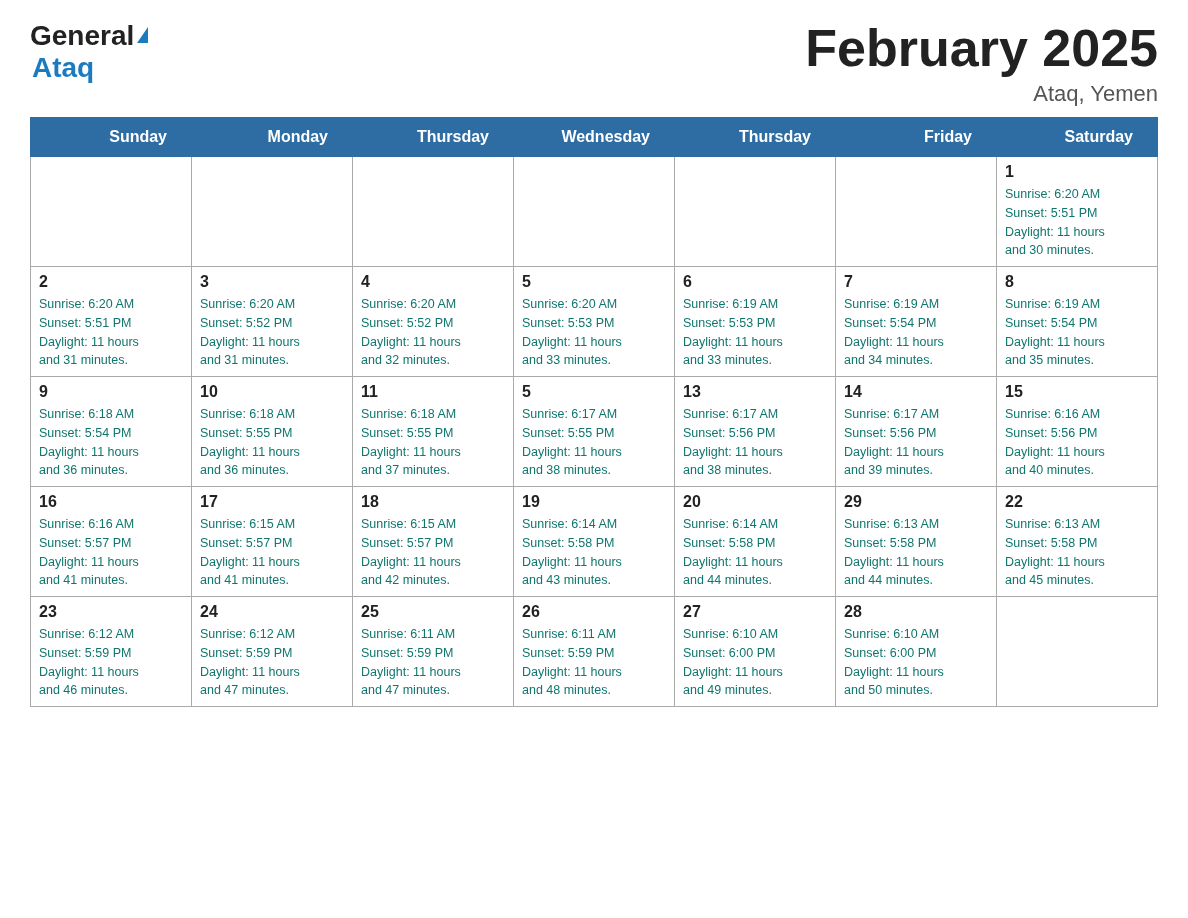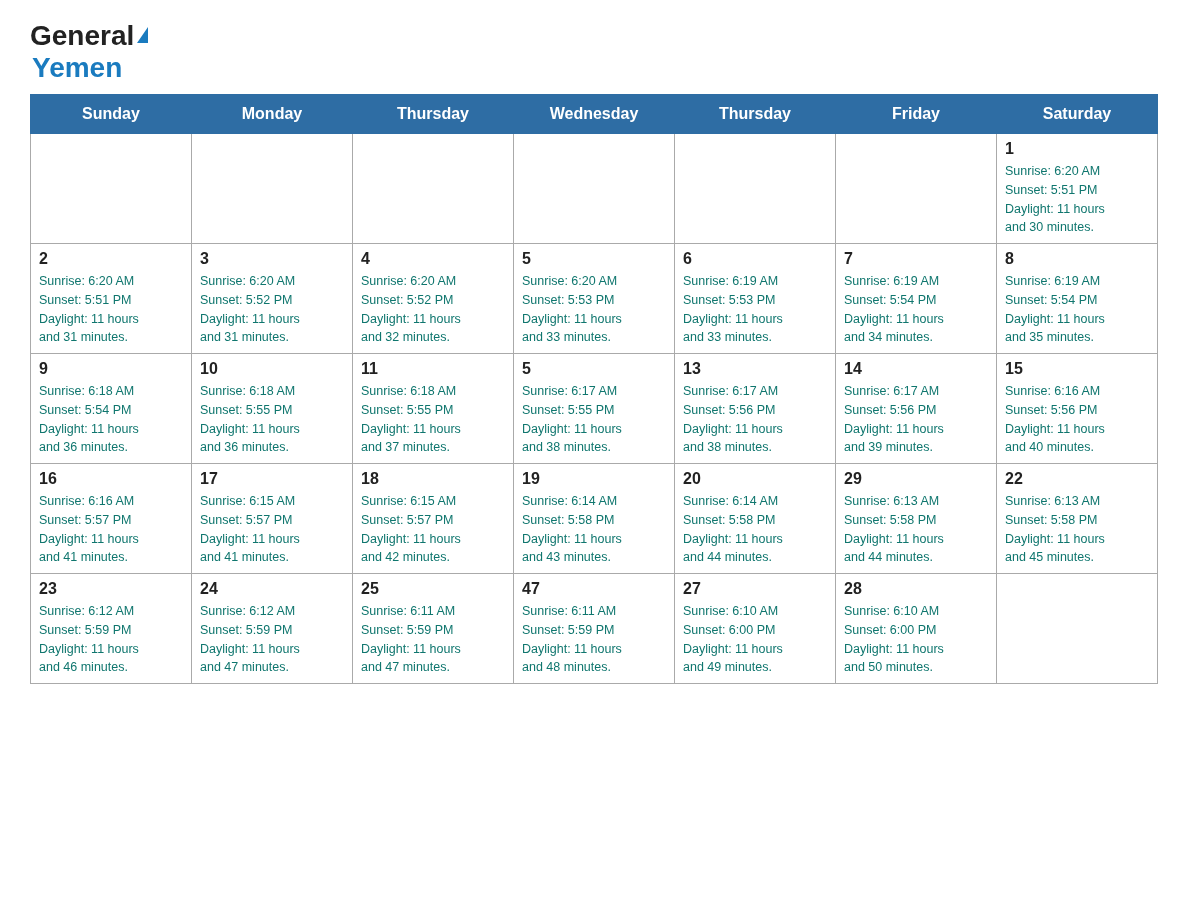--- a/index.html
+++ b/index.html
@@ -39,22 +39,22 @@
     .calendar {
       width: 100%;
       border-collapse: collapse;
       margin-top: 10px;
     }
     .calendar th {
       background: #2e6da4;
       color: #fff;
       font-size: 16px;
       font-weight: bold;
-      padding: 10px 13px;
-      text-align: center;
+      padding: 10px 24px;
+      text-align: right;
       border: 1px solid #2e6da4;
     }
     .calendar td {
       vertical-align: top;
       border: 1px solid #aaa;
       padding: 6px 8px;
       width: 14.28%;
       min-height: 110px;
       font-size: 13px;
       color: #333;
@@ -105,21 +105,25 @@
   </style>
 </head>
 <body>
 
 <div class="header">
   <div class="logo-wrapper">
     <div class="logo-line1">
       <span class="logo-general">General</span>
       <span class="logo-triangle"></span>
     </div>
-    <div class="logo-line2">Yemen</div>
+    <div class="logo-line2">Ataq</div>
+  </div>
+  <div class="title-section">
+    <div class="month-title">February 2025</div>
+    <div class="location">Ataq, Yemen</div>
   </div>
 </div>
 
 <table class="calendar">
   <thead>
     <tr>
       <th>Sunday</th>
       <th>Monday</th>
       <th>Thursday</th>
       <th>Wednesday</th>
@@ -238,21 +242,21 @@
         </td>
         <td>
           <span class="day-number">24</span>
           <div class="day-info">Sunrise: 6:12 AM<br>Sunset: 5:59 PM<br>Daylight: 11 hours<br>and 47 minutes.</div>
         </td>
         <td>
           <span class="day-number">25</span>
           <div class="day-info">Sunrise: 6:11 AM<br>Sunset: 5:59 PM<br>Daylight: 11 hours<br>and 47 minutes.</div>
         </td>
         <td>
-          <span class="day-number">47</span>
+          <span class="day-number">26</span>
           <div class="day-info">Sunrise: 6:11 AM<br>Sunset: 5:59 PM<br>Daylight: 11 hours<br>and 48 minutes.</div>
         </td>
         <td>
           <span class="day-number">27</span>
           <div class="day-info">Sunrise: 6:10 AM<br>Sunset: 6:00 PM<br>Daylight: 11 hours<br>and 49 minutes.</div>
         </td>
         <td>
           <span class="day-number">28</span>
           <div class="day-info">Sunrise: 6:10 AM<br>Sunset: 6:00 PM<br>Daylight: 11 hours<br>and 50 minutes.</div>
         </td>

